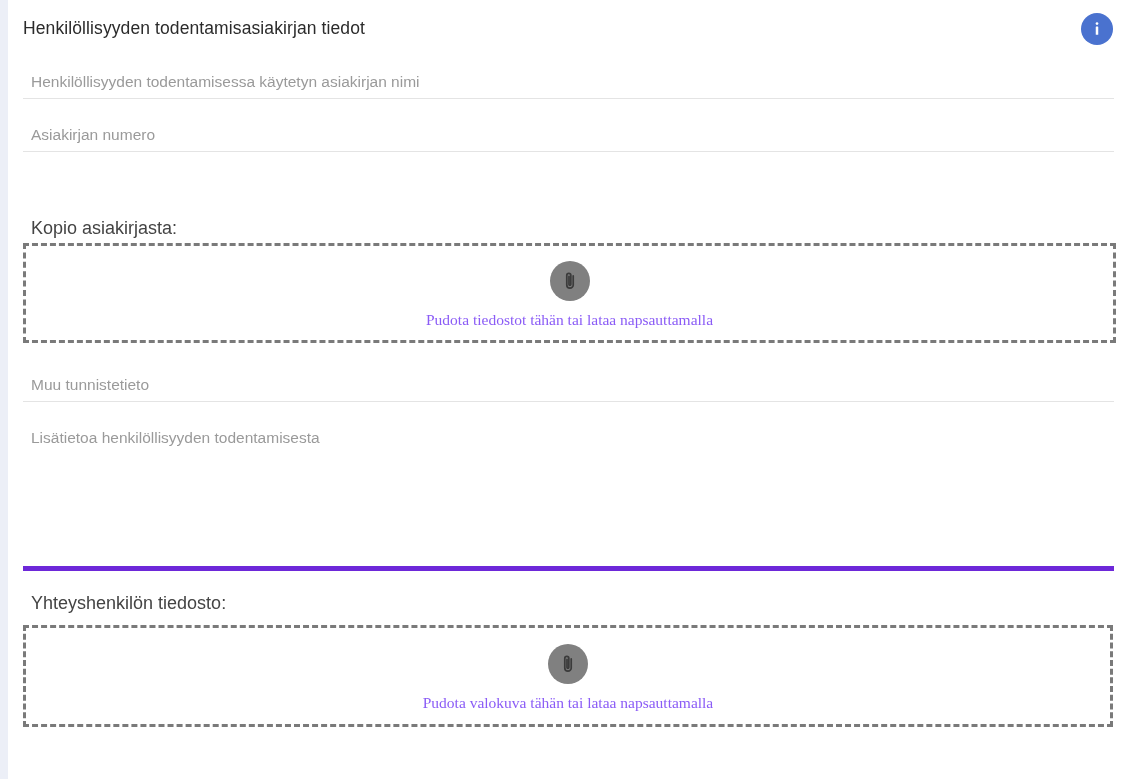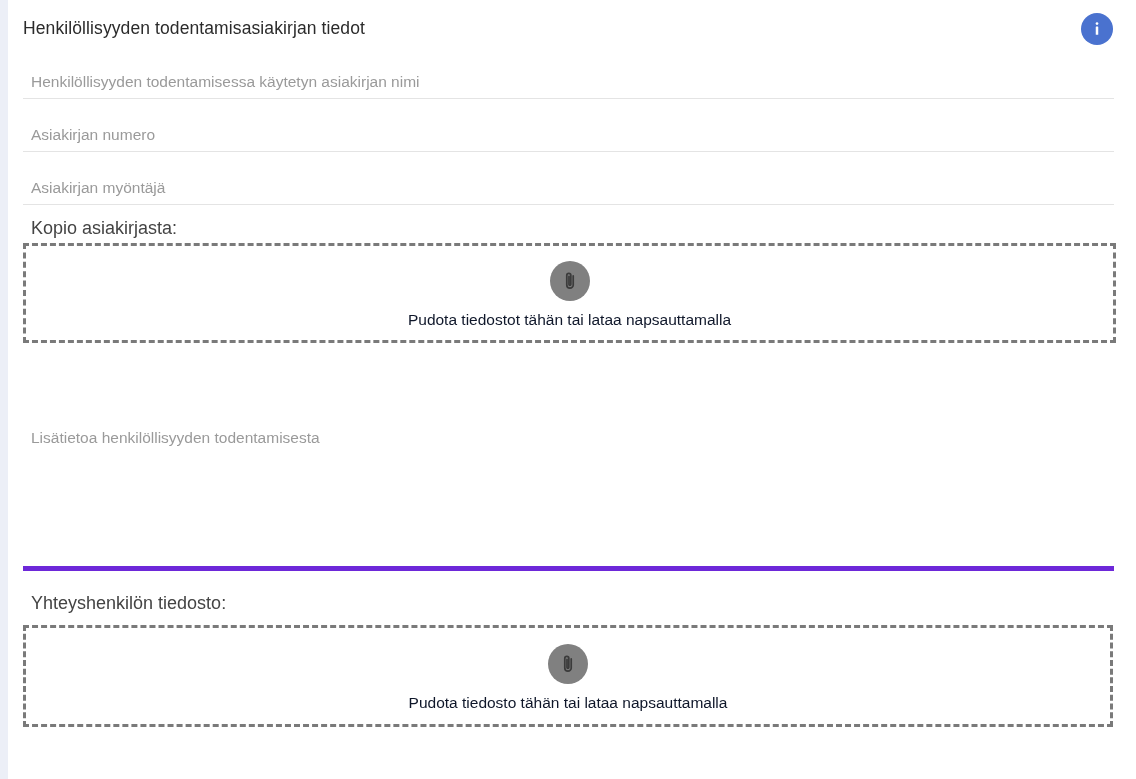--- a/index.html
+++ b/index.html
@@ -150,22 +150,23 @@
     border-radius: 50%;
     background: #808080;
     display: flex;
     align-items: center;
     justify-content: center;
   }
   .clip-circle svg { display: block; }
   .dz-text {
     font-size: 15.5px;
     line-height: 20px;
-    color: #0f172a;
+    color: #8b5cf6;
     white-space: nowrap;
+    font-family: Liberation Serif, serif;
   }
 
   
   .textarea-wrap {
     position: absolute;
     left: 15px;
     top: 424px;
     width: 1091px;
     height: 147px;
     border-bottom: 5px solid #6d28d9;
@@ -208,49 +209,49 @@
     </div>
 
     <div class="field field-doc-number">
       <input type="text" placeholder="Asiakirjan numero" style="">
     </div>
 
     <div class="field field-doc-name">
       <input type="text" placeholder="Henkilöllisyyden todentamisessa käytetyn asiakirjan nimi" style="">
     </div>
 
-    <div class="field field-doc-issuer">
-      <input type="text" placeholder="Asiakirjan myöntäjä" style="">
-    </div>
 
     <div class="block-label label-doc-copy">Kopio asiakirjasta:</div>
 
     <div class="dropzone dropzone-doc">
       <div class="dz-inner">
         <span class="clip-circle">
           <svg width="22" height="22" viewBox="0 0 24 24" fill="none" stroke="#3b3b3b" stroke-width="1.9" stroke-linecap="round" stroke-linejoin="round" aria-hidden="true">
             <path d="M15.5 6.5v9.8a3.5 3.5 0 0 1-7 0V6a2.2 2.2 0 0 1 4.4 0v9.8a1 1 0 0 1-2 0V7"></path>
           </svg>
         </span>
         <span class="dz-text">Pudota tiedostot tähän tai lataa napsauttamalla</span>
       </div>
     </div>
 
+    <div class="field field-other-id">
+      <input type="text" placeholder="Muu tunnistetieto" style="">
+    </div>
 
     <div class="textarea-wrap">
       <textarea placeholder="Lisätietoa henkilöllisyyden todentamisesta" style=""></textarea>
     </div>
 
     <div class="block-label label-photo">Yhteyshenkilön tiedosto:</div>
 
     <div class="dropzone dropzone-photo">
       <div class="dz-inner">
         <span class="clip-circle">
           <svg width="22" height="22" viewBox="0 0 24 24" fill="none" stroke="#3b3b3b" stroke-width="1.9" stroke-linecap="round" stroke-linejoin="round" aria-hidden="true">
             <path d="M15.5 6.5v9.8a3.5 3.5 0 0 1-7 0V6a2.2 2.2 0 0 1 4.4 0v9.8a1 1 0 0 1-2 0V7"></path>
           </svg>
         </span>
-        <span class="dz-text">Pudota tiedosto tähän tai lataa napsauttamalla</span>
+        <span class="dz-text">Pudota valokuva tähän tai lataa napsauttamalla</span>
       </div>
     </div>
 
   </div>
 </div>
 
 </body></html>

